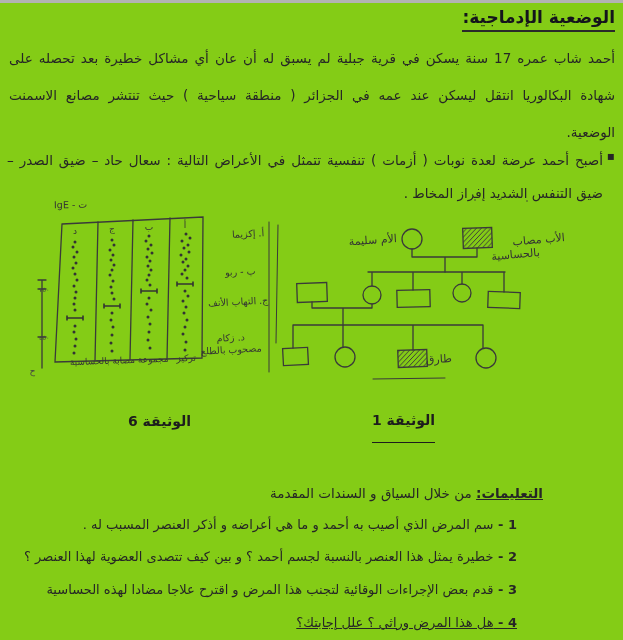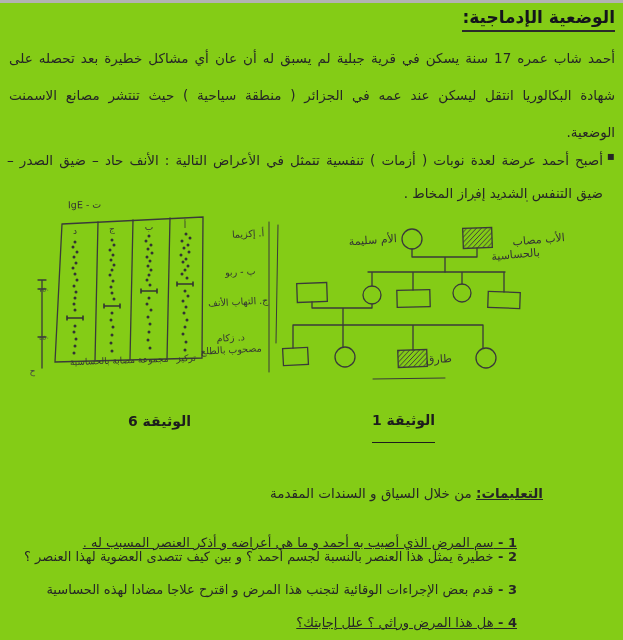--- a/index.html
+++ b/index.html
@@ -13,57 +13,57 @@
     position:absolute;top:7px;right:8px;font-size:17px;font-weight:bold;color:#14141c;
     border-bottom:2px solid #2a2a2a;padding-bottom:3px;letter-spacing:1px;
   }
   .intro{position:absolute;top:40px;right:8px;width:606px;font-size:13.5px;line-height:37px;}
   .line-j{text-align:justify;text-align-last:justify;}
   .line-r{text-align:right;}
   .bullet-marker{position:absolute;top:149px;right:8px;font-size:12px;font-weight:bold;}
   .bullet-text{position:absolute;top:144px;right:20px;width:596px;font-size:13.5px;line-height:33px;}
   .fig{position:absolute;}
   .fig svg{display:block;}
-  .dotplot-toplabel{position:absolute;top:199px;right:522px;font-size:9.5px;color:#333;white-space:nowrap;transform:rotate(-1deg);}
+  .dotplot-toplabel{position:absolute;top:199px;right:536px;font-size:9.5px;color:#333;white-space:nowrap;transform:rotate(-1deg);}
   .dotplot-legend{position:absolute;top:222px;left:192px;width:76px;font-size:9.5px;color:#333;}
   .dotplot-legend .li{position:absolute;right:0;white-space:nowrap;transform:rotate(-3deg);}
   .li.li-0{top:6px;right:4px;}
   .li.li-1{top:44px;right:12px;}
   .li.li-2{top:74px;right:0;}
   .li.li-3{top:110px;right:6px;white-space:normal;width:62px;text-align:center;line-height:12px;}
   .dotplot-bottomlabel{position:absolute;top:356px;left:14px;width:182px;font-size:9px;color:#333;white-space:nowrap;transform:rotate(-2deg);}
   .dotplot-bottomlabel .gap{display:inline-block;width:8px;}
   .axis-mark{position:absolute;top:366px;left:30px;font-size:9px;color:#444;transform:rotate(8deg);}
   .caption{position:absolute;font-size:14px;font-weight:bold;color:#1d1d1d;white-space:nowrap;}
   .caption-1{top:412px;left:372px;border-bottom:1.6px solid #1d1d1d;padding-bottom:14px;}
   .caption-2{top:413px;left:128px;}
   .instructions{position:absolute;top:485px;right:80px;font-size:13.5px;white-space:nowrap;}
   .instructions .lbl{font-weight:bold;text-decoration:underline;}
   .q{position:absolute;right:106px;font-size:13px;white-space:nowrap;color:#262626;}
   .q .n{font-weight:bold;}
-  .q-0{top:535px;text-decoration:underline;}.q-1{top:549px;}.q-2{top:582px;}.q-3{top:615px;text-decoration:underline;}
+  .q-0{top:517px;}.q-1{top:549px;}.q-2{top:582px;}.q-3{top:615px;text-decoration:underline;}
   svg text{font-family:"DejaVu Sans",sans-serif;}
 </style>
 </head>
 <body>
 
 <div class="page">
   <div class="scan-edge-top"></div>
 
   <div class="doc-title">الوضعية الإدماجية:</div>
 
   <div class="intro">
     <div class="line-j">أحمد شاب عمره 17 سنة يسكن في قرية جبلية لم يسبق له أن عان أي مشاكل خطيرة بعد تحصله على</div>
     <div class="line-j">شهادة البكالوريا انتقل ليسكن عند عمه في الجزائر ( منطقة سياحية ) حيث تنتشر مصانع الاسمنت</div>
     <div class="line-r">الوضعية.</div>
   </div>
 
   <div class="bullet-marker">▪</div>
   <div class="bullet-text">
-    <div class="line-j">أصبح أحمد عرضة لعدة نوبات ( أزمات ) تنفسية تتمثل في الأعراض التالية : الأنف حاد – ضيق الصدر –</div>
+    <div class="line-j">أصبح أحمد عرضة لعدة نوبات ( أزمات ) تنفسية تتمثل في الأعراض التالية : سعال حاد – ضيق الصدر –</div>
     <div class="line-r">ضيق التنفس الشديد إفراز المخاط .</div>
   </div>
 
   <div class="fig" style="left:8px;top:196px;">
     <svg width="262" height="192" viewBox="0 0 262 192">
       <g stroke="#3a3a3a" stroke-width="1.3" fill="none" stroke-linecap="round">
         <path d="M54,28 L195,21 L194,162 L47,166 Z"></path>
         <path d="M90,26 L87,165"></path>
         <path d="M125,24 L122,164"></path>
         <path d="M162,22 L159,163"></path>

